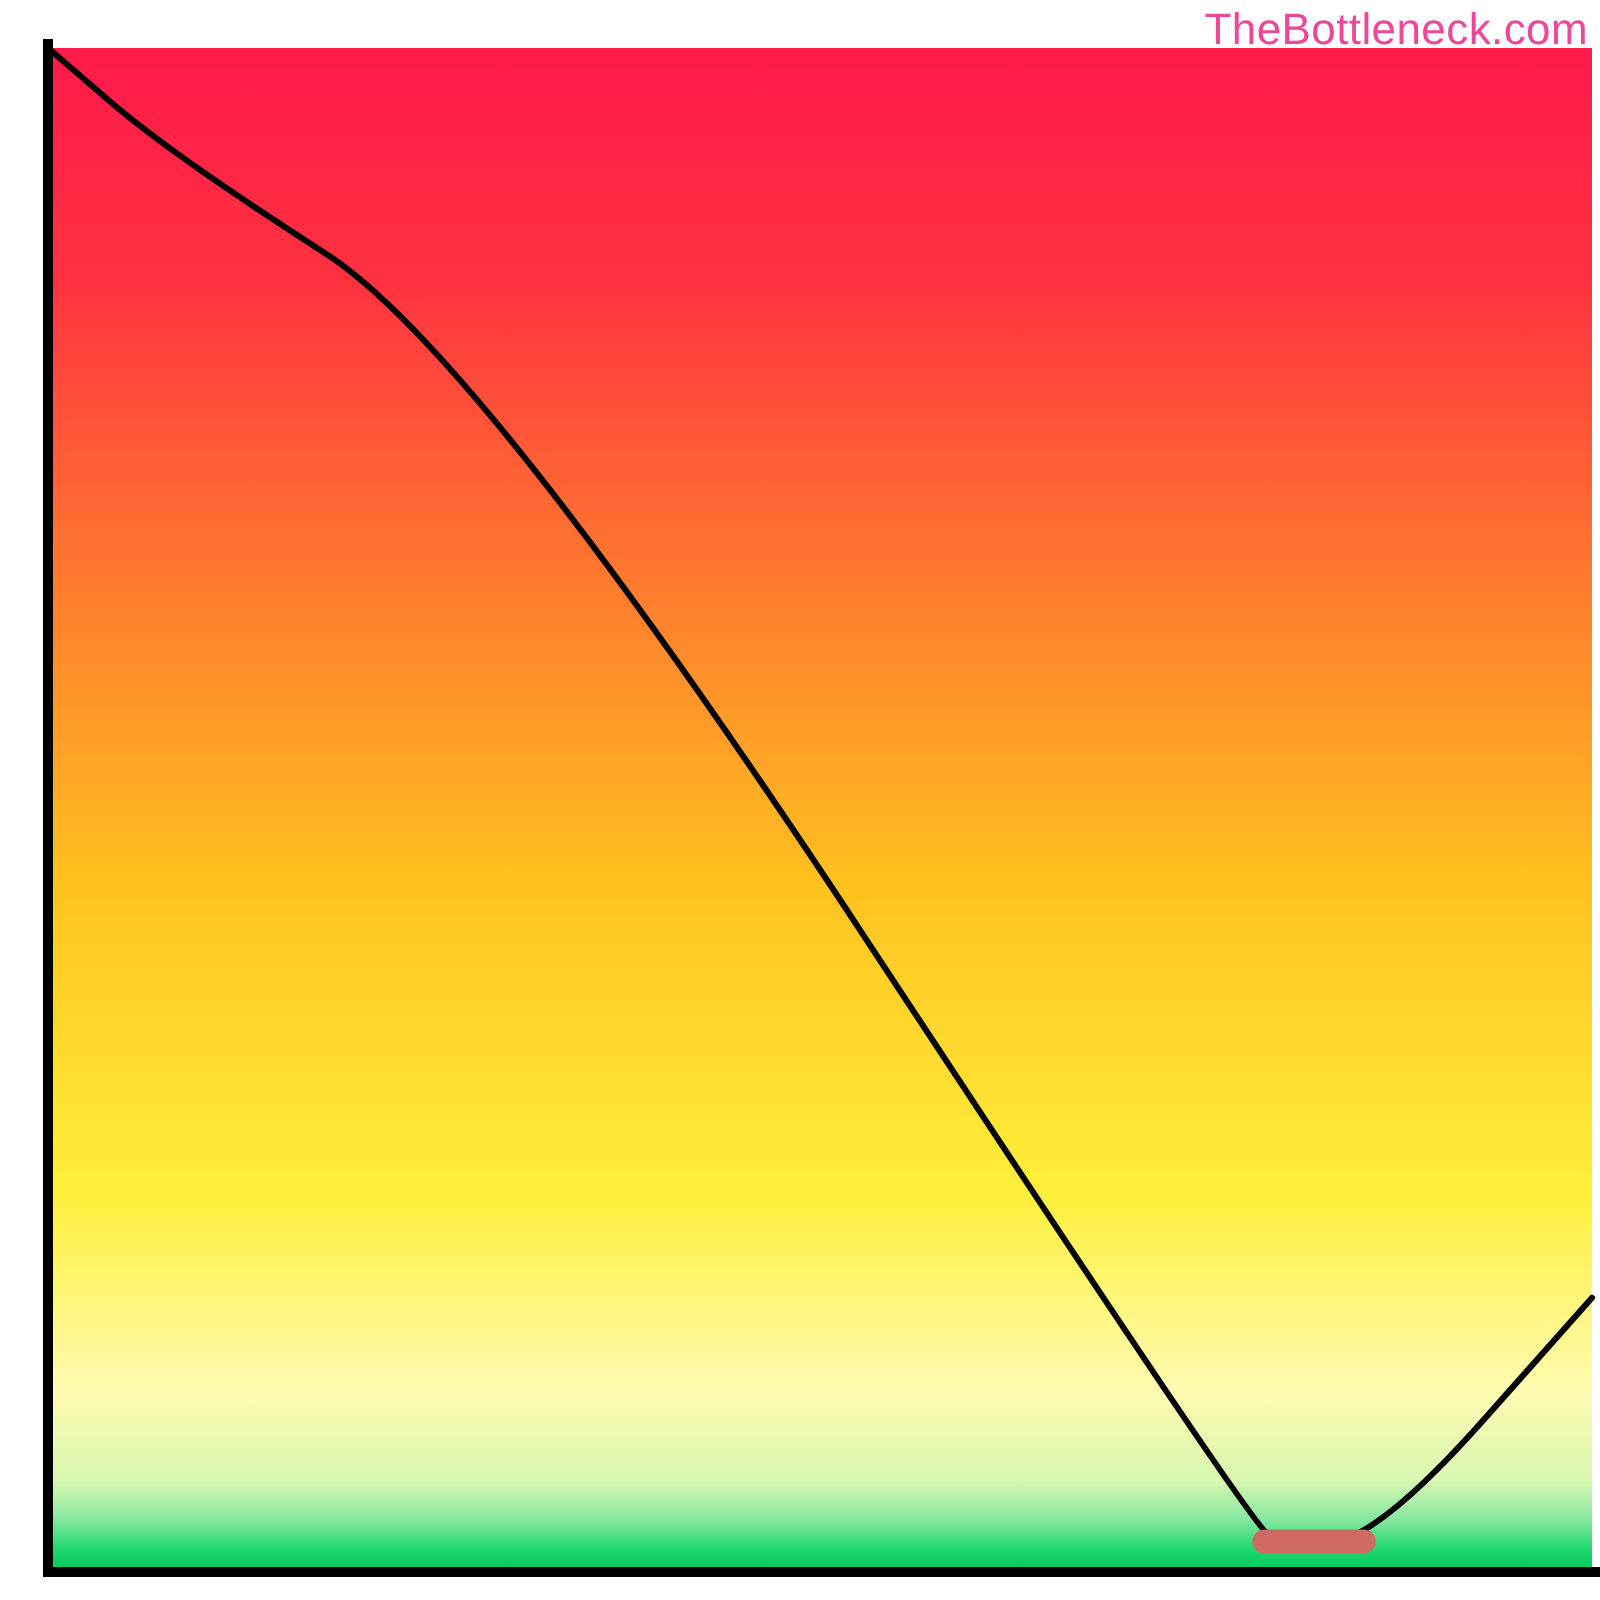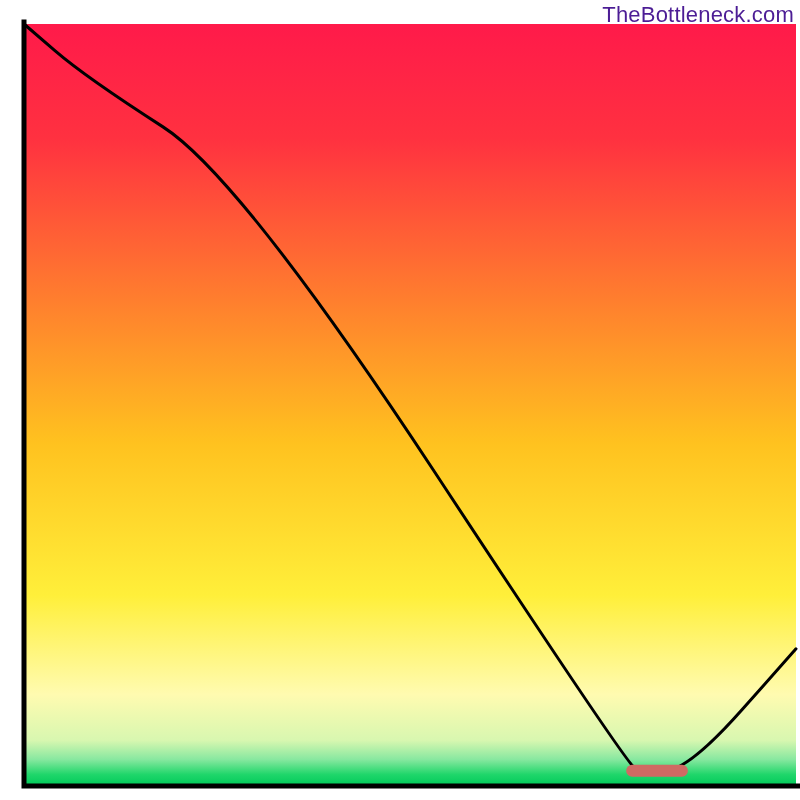--- a/index.html
+++ b/index.html
@@ -13,21 +13,21 @@
   }
   .stage {
     position: relative;
     width: 800px;
     height: 800px;
   }
   .watermark {
     position: absolute;
     top: 2px;
     right: 6px;
-    color: #4c1d95;
+    color: #ec4899;
     font-size: 22px;
     font-weight: 500;
     pointer-events: none;
     letter-spacing: 0.2px;
   }
   svg {
     display: block;
   }
 </style>
 </head>

